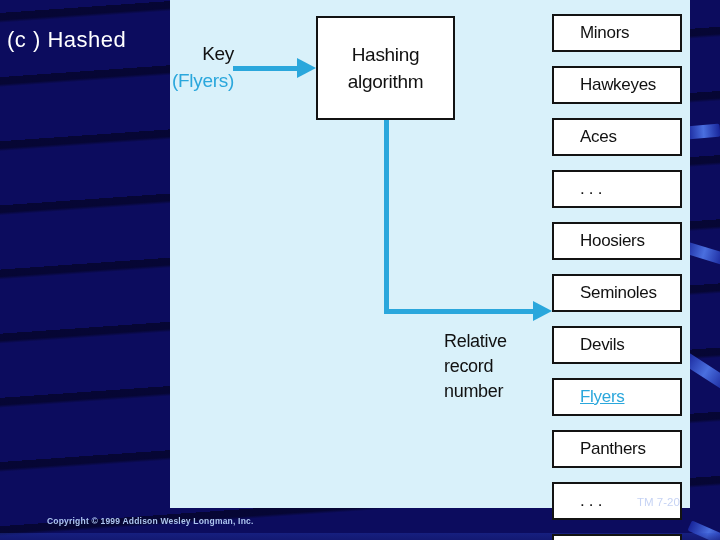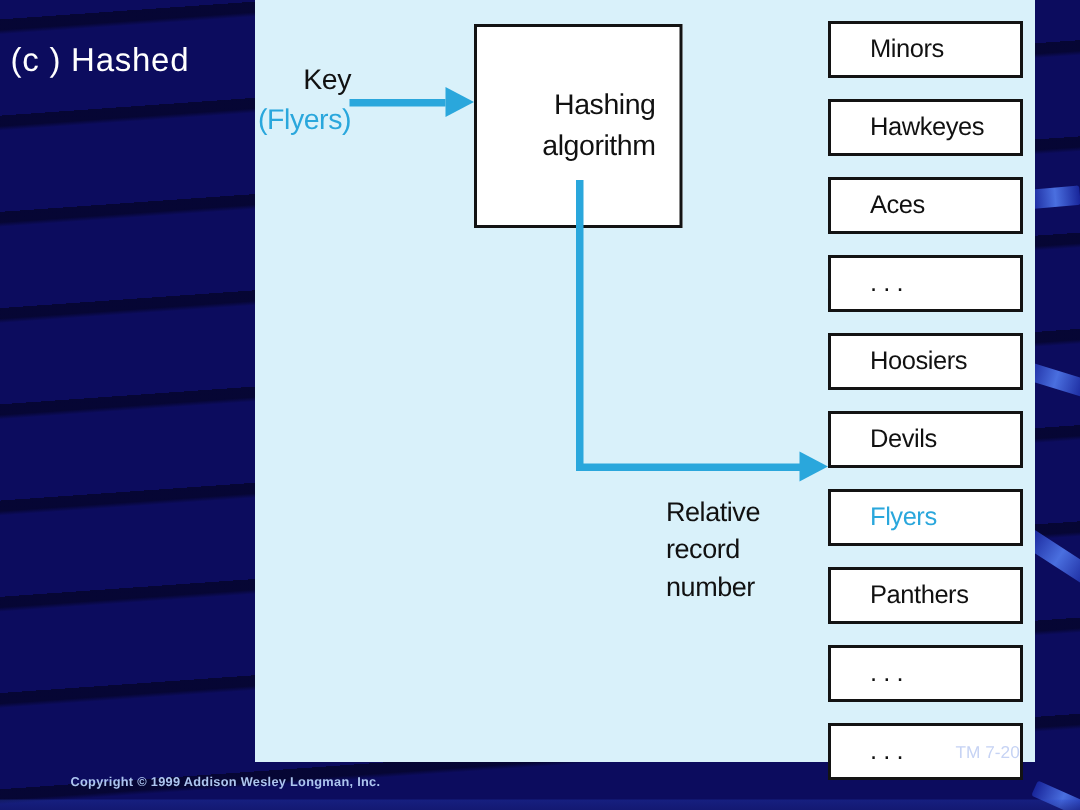--- a/index.html
+++ b/index.html
@@ -53,41 +53,41 @@
   .key-arrow-line { left: 63px; top: 66px; width: 64px; }
   .arrow-head-right {
     position: absolute; width: 0; height: 0;
     border-top: 10px solid transparent; border-bottom: 10px solid transparent;
     border-left: 19px solid var(--accent-cyan, #2AA7DC);
   }
   .key-arrow-head { left: 127px; top: 58px; }
   .hash-box {
     position: absolute; left: 146px; top: 16px; width: 103px; height: 100px;
     background: #fff; border: 2px solid var(--box-border, #131313);
-    display: flex; align-items: center; justify-content: center; text-align: right;
-    font-size: 19px; line-height: 27px; color: #111; padding: 16px 16px;
+    display: flex; align-items: center; justify-content: center; text-align: center;
+    font-size: 19px; line-height: 27px; color: #111; padding: 0 16px;
   }
   .conn-v { left: 214px; top: 120px; height: 194px; }
   .conn-h { left: 214px; top: 309px; width: 150px; }
   .conn-head { left: 363px; top: 301px; }
   .pointer-label {
     position: absolute; left: 274px; top: 329px;
     font-size: 18px; line-height: 25px; color: #111; white-space: pre-line;
   }
   .record-table {
     position: absolute; left: 382px; top: 14px; width: 130px;
     display: flex; flex-direction: column; gap: 14px;
   }
   .cell {
     box-sizing: border-box; height: 38px; width: 130px;
     background: #fff; border: 2px solid var(--box-border, #131313);
     display: flex; align-items: center; padding-left: 26px;
     font-size: 17px; color: #111;
   }
-  .cell.highlight { color: var(--accent-cyan, #2AA7DC); }
+  .cell.highlight { color: var(--accent-cyan, #2AA7DC); text-decoration: underline; }
   .copyright {
     position: absolute; left: 47px; top: 516px;
     font-size: 8.5px; font-weight: bold; letter-spacing: 0.2px;
     color: var(--footer-text, #ADC5EF);
   }
   .slide-number {
     position: absolute; left: 637px; top: 496px;
     font-size: 11.5px; color: #C6D3F4;
   }
 </style>
@@ -123,20 +123,21 @@
     <div class="pointer-label">Relative
 record
 number</div>
 
     <div class="record-table">
       <div class="cell">Minors</div>
       <div class="cell">Hawkeyes</div>
       <div class="cell">Aces</div>
       <div class="cell">. . .</div>
       <div class="cell">Hoosiers</div>
+      <div class="cell">Seminoles</div>
       <div class="cell">Devils</div>
       <div class="cell highlight">Flyers</div>
       <div class="cell">Panthers</div>
       <div class="cell">. . .</div>
       <div class="cell">. . .</div>
     </div>
 
   </div>
 
   <div class="copyright">Copyright © 1999 Addison Wesley Longman, Inc.</div>

